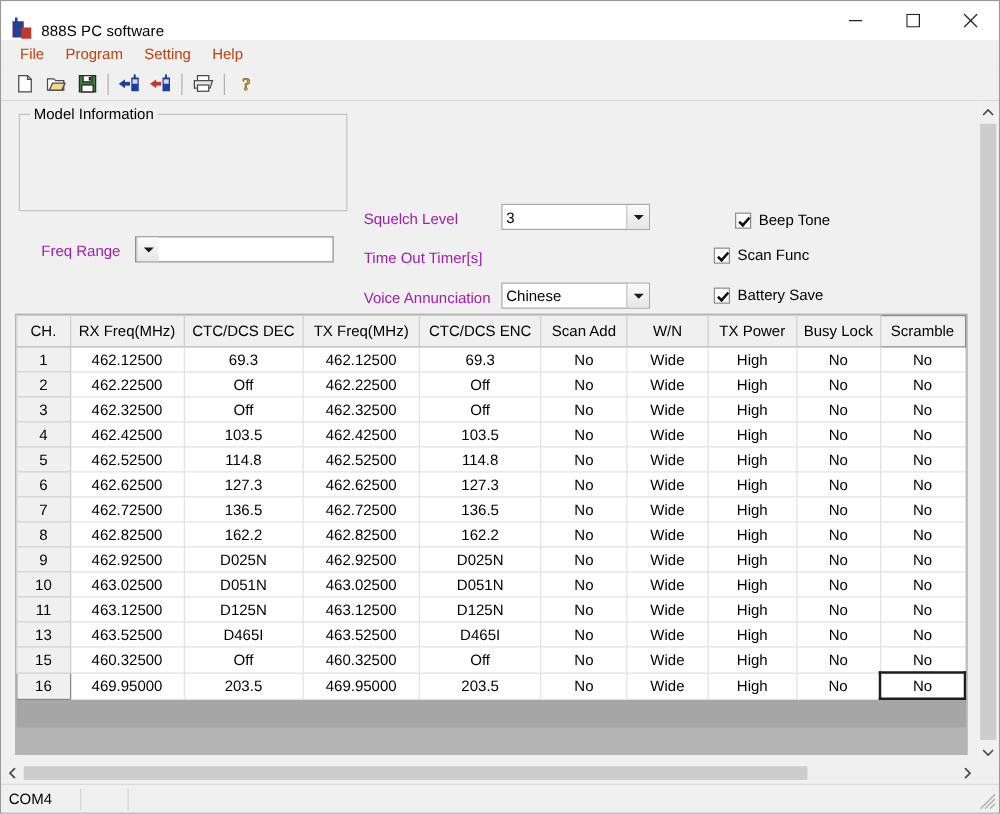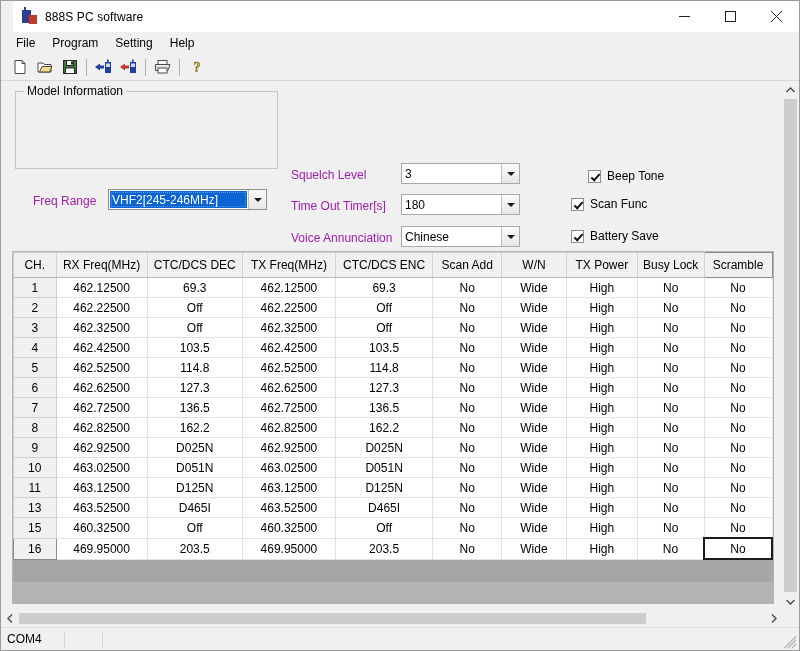--- a/index.html
+++ b/index.html
@@ -17,24 +17,23 @@
     border: 1px solid #9a9a9a;
     box-sizing: border-box;
     display: flex;
     flex-direction: column;
   }
   
   .titlebar {
     height: 31px;
     background: #ffffff;
     display: flex;
-    align-items: center;
+    align-items: flex-end;
     flex: 0 0 auto;
     position: relative;
-    margin-left: 12px;
   }
   .title-icon {
     width: 16px; height: 16px;
     margin-left: 9px; margin-right: 7px;
     position: relative;
     flex: 0 0 auto;
   }
   .title-icon .ic-b {
     position: absolute; left: 0; top: 1px;
     width: 9px; height: 13px;
@@ -70,21 +69,21 @@
     height: 22px;
     background: #f0f0f0;
     display: flex;
     align-items: center;
     padding-left: 7px;
     flex: 0 0 auto;
     font-size: 12px;
   }
   .menu-item {
     padding: 2px 9px 3px 8px;
-    color: #000000;
+    color: #c2410c;
     white-space: nowrap;
   }
   
   .toolbar {
     height: 26px;
     background: #f0f0f0;
     display: flex;
     align-items: center;
     padding-left: 6px;
     flex: 0 0 auto;
@@ -432,21 +431,20 @@
   <div class="client">
     <div class="inner">
 
       <div class="settings">
 
         <div class="groupbox">
           <div class="groupbox-title">Model Information</div>
         </div>
         <div class="lbl" style="left:32px; top:113px;">Freq Range</div>
         <div class="combo sel" style="left:107px; top:108px; width:159px;">
-          <div class="cval">VHF2[245-246MHz]</div>
           <div class="cbtn">
               <span class="arrow-dn"></span>
             </div>
         </div>
 
         <div class="chk" style="left:107px; top:173px;">
           <span class="box"></span>
           <span>VOX Func</span>
         </div>
         <div class="lbl" style="left:25px; top:213px;">VOX Gain</div>
@@ -459,26 +457,20 @@
 
         <div class="lbl" style="left:290px; top:87px;">Squelch Level</div>
         <div class="combo" style="left:400px; top:82px; width:119px;">
           <div class="cval">3</div>
           <div class="cbtn">
               <span class="arrow-dn"></span>
             </div>
         </div>
 
         <div class="lbl" style="left:290px; top:118px;">Time Out Timer[s]</div>
-        <div class="combo" style="left:400px; top:113px; width:119px;">
-          <div class="cval">180</div>
-          <div class="cbtn">
-              <span class="arrow-dn"></span>
-            </div>
-        </div>
 
         <div class="lbl" style="left:290px; top:150px;">Voice Annunciation</div>
         <div class="combo" style="left:400px; top:145px; width:119px;">
           <div class="cval">Chinese</div>
           <div class="cbtn">
               <span class="arrow-dn"></span>
             </div>
         </div>
 
         <div class="lbl" style="left:290px; top:182px;">Side Key 1</div>

